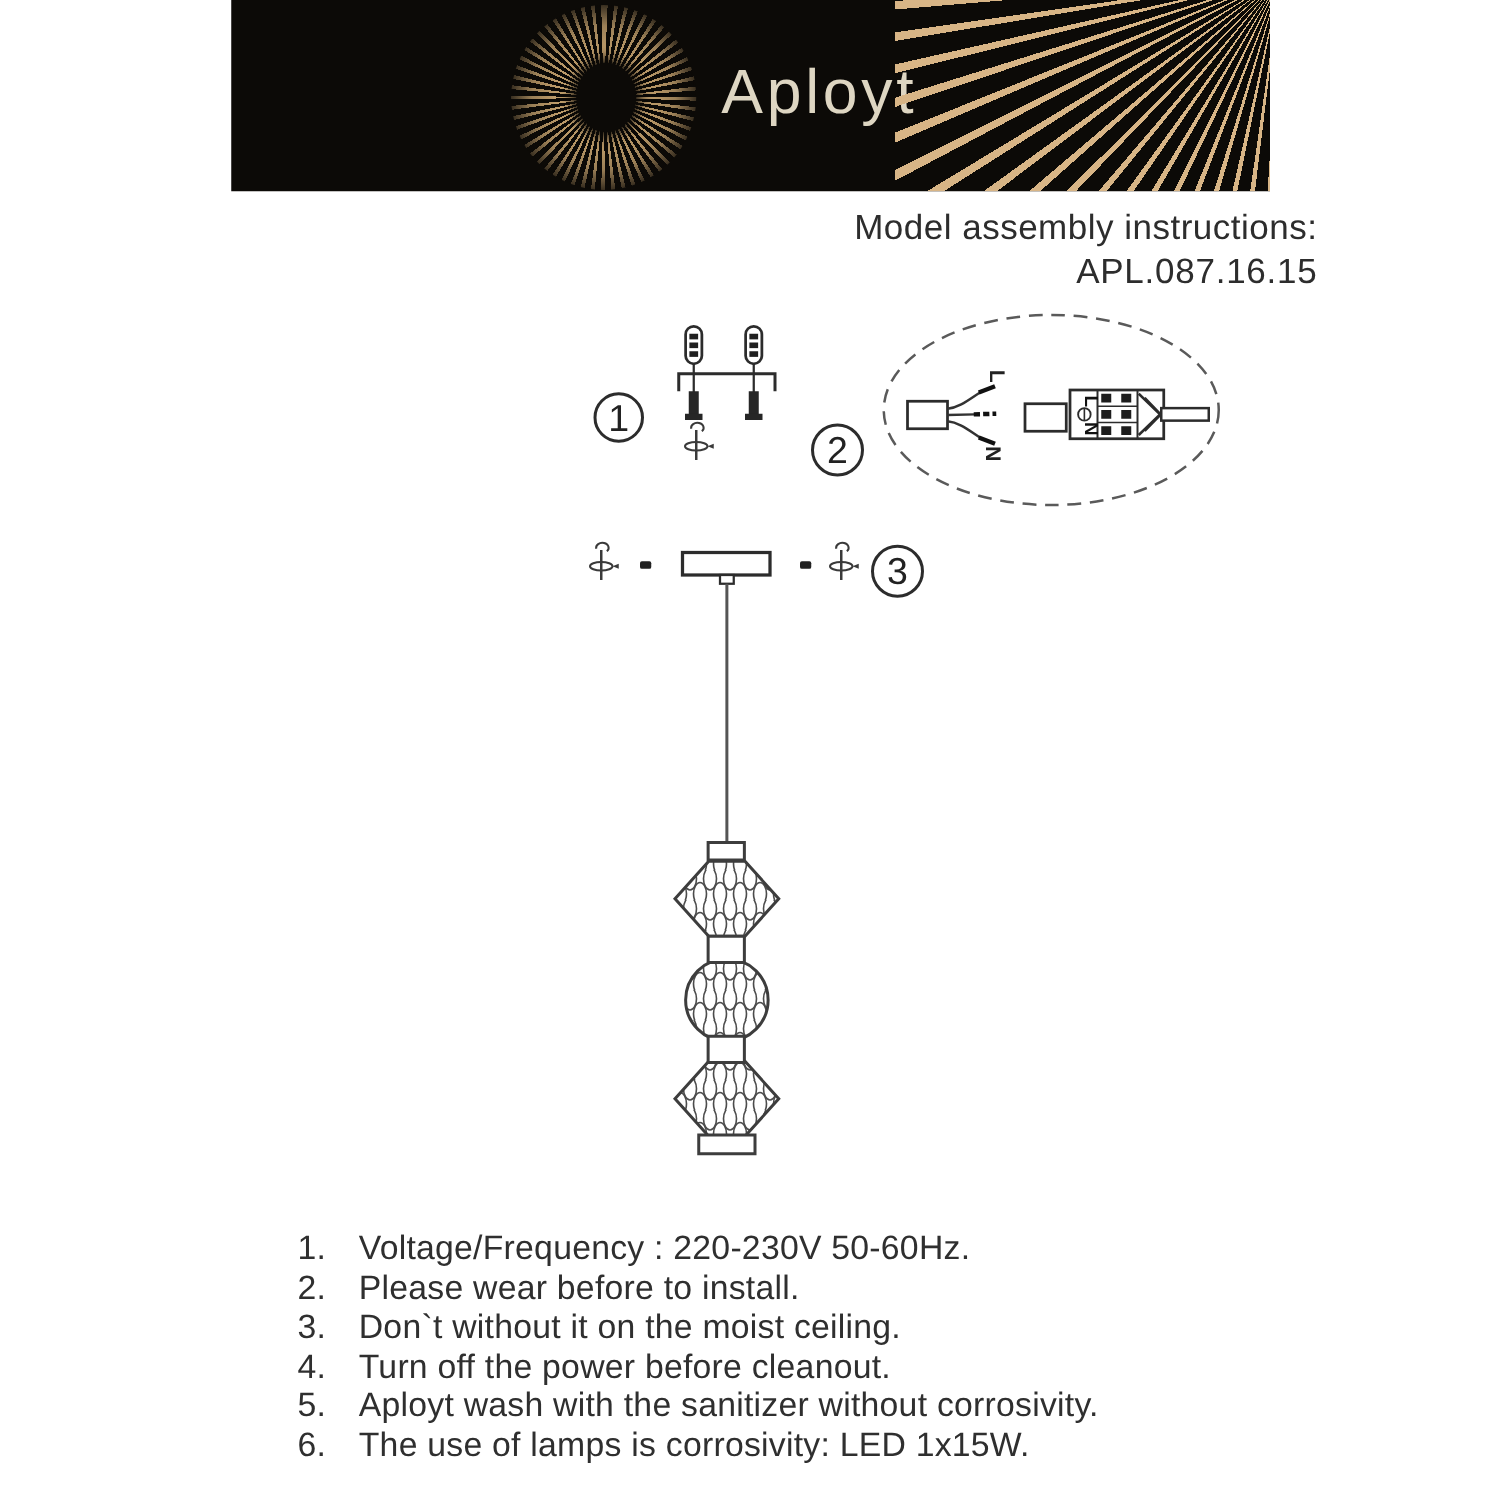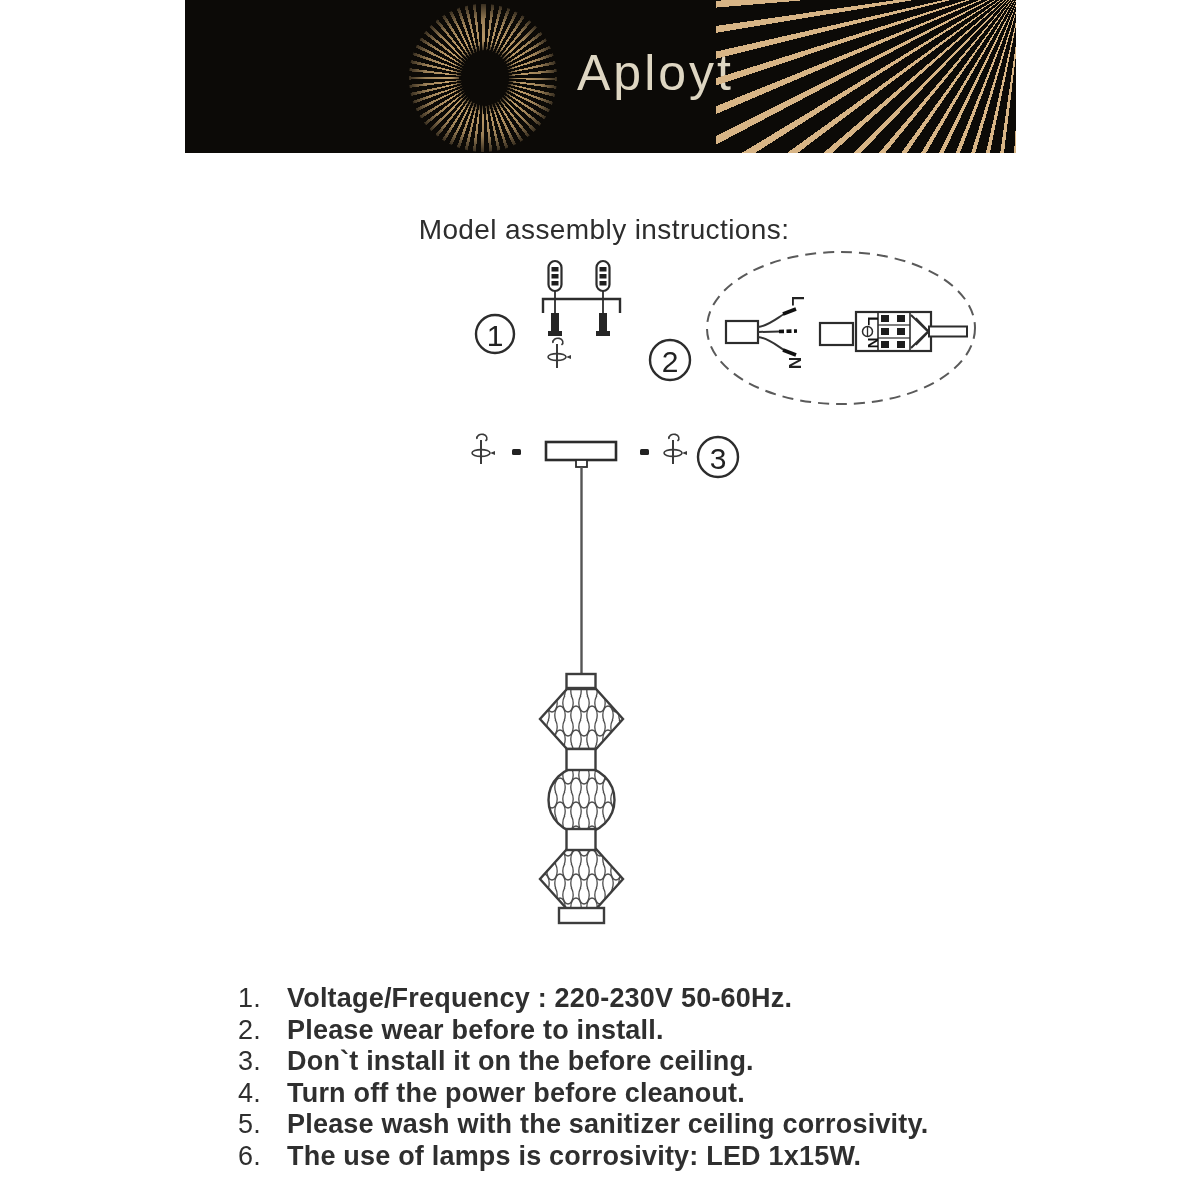--- a/index.html
+++ b/index.html
@@ -16,49 +16,50 @@
               repeating-conic-gradient(#caa671 0deg 2.4deg,rgba(12,10,7,0) 2.4deg 6.4deg);}
   .sunburst-core{position:absolute;left:276px;top:50px;width:48px;height:56px;
                  border-radius:50%;background:#0c0a07;box-shadow:0 0 10px 4px #0c0a07;}
   .brand{position:absolute;left:392px;top:44px;width:180px;
          font-size:50px;font-weight:300;letter-spacing:3px;color:#ded6c2;}
   .rays{position:absolute;right:0;top:0;width:300px;height:153px;
         background:repeating-conic-gradient(from 95deg at 103% -12%,
                    #d8b586 0deg 1.25deg,rgba(12,10,7,0) 1.25deg 4.6deg);}
 
   
-  .title-block{position:absolute;left:154px;top:166px;width:900px;text-align:center;margin-top:48px;}
+  .title-block{position:absolute;left:154px;top:166px;width:900px;text-align:right;}
   .title-line{font-size:28px;font-weight:500;letter-spacing:.4px;color:#2d2d2d;}
   .model-line{font-size:28px;font-weight:500;letter-spacing:.6px;color:#2d2d2d;margin-top:3px;}
 
   
   .diagram-svg{position:absolute;left:0;top:0;width:1200px;height:1200px;}
   .circ-num{font-family:"Liberation Sans",sans-serif;font-size:30px;fill:#222;}
   .wire-lab{font-family:"Liberation Sans",sans-serif;font-size:17px;font-weight:600;fill:#222;}
   .conn-lab{font-family:"Liberation Sans",sans-serif;font-size:15px;font-weight:700;fill:#111;}
 
   
   .instructions{position:absolute;left:238px;top:983px;width:780px;}
   .instr-row{display:flex;font-size:27px;line-height:31.6px;
              letter-spacing:.2px;color:#2f2f2f;}
   .instr-num{width:49px;flex:0 0 49px;}
-  .instr-text{flex:1;white-space:nowrap;font-weight:bold;}
+  .instr-text{flex:1;white-space:nowrap;}
 </style>
 </head>
 <body>
 
 <div class="header">
   <div class="sunburst"></div>
   <div class="sunburst-core"></div>
   <div class="brand">Aployt</div>
   <div class="rays"></div>
 </div>
 
 <div class="title-block">
   <div class="title-line">Model assembly instructions:</div>
+  <div class="model-line">APL.087.16.15</div>
 </div>
 
 <svg class="diagram-svg" viewBox="0 0 1200 1200" xmlns="http://www.w3.org/2000/svg">
   <defs>
     <pattern id="lat" width="16" height="24" patternUnits="userSpaceOnUse">
       <rect width="16" height="24" fill="#ffffff"></rect>
       <ellipse cx="8" cy="7" rx="5.2" ry="9" fill="none" stroke="#4c4c4c" stroke-width="1.3"></ellipse>
       <ellipse cx="0" cy="19" rx="5.2" ry="9" fill="none" stroke="#4c4c4c" stroke-width="1.3"></ellipse>
       <ellipse cx="16" cy="19" rx="5.2" ry="9" fill="none" stroke="#4c4c4c" stroke-width="1.3"></ellipse>
     </pattern>
@@ -157,27 +158,27 @@
   <div class="instr-row">
     <span class="instr-num">1.</span>
     <span class="instr-text">Voltage/Frequency : 220-230V 50-60Hz.</span>
   </div>
   <div class="instr-row">
     <span class="instr-num">2.</span>
     <span class="instr-text">Please wear before to install.</span>
   </div>
   <div class="instr-row">
     <span class="instr-num">3.</span>
-    <span class="instr-text">Don`t install it on the before ceiling.</span>
+    <span class="instr-text">Don`t without it on the moist ceiling.</span>
   </div>
   <div class="instr-row">
     <span class="instr-num">4.</span>
     <span class="instr-text">Turn off the power before cleanout.</span>
   </div>
   <div class="instr-row">
     <span class="instr-num">5.</span>
-    <span class="instr-text">Please wash with the sanitizer ceiling corrosivity.</span>
+    <span class="instr-text">Aployt wash with the sanitizer without corrosivity.</span>
   </div>
   <div class="instr-row">
     <span class="instr-num">6.</span>
     <span class="instr-text">The use of lamps is corrosivity: LED 1x15W.</span>
   </div>
 </div>
 
 </body></html>

